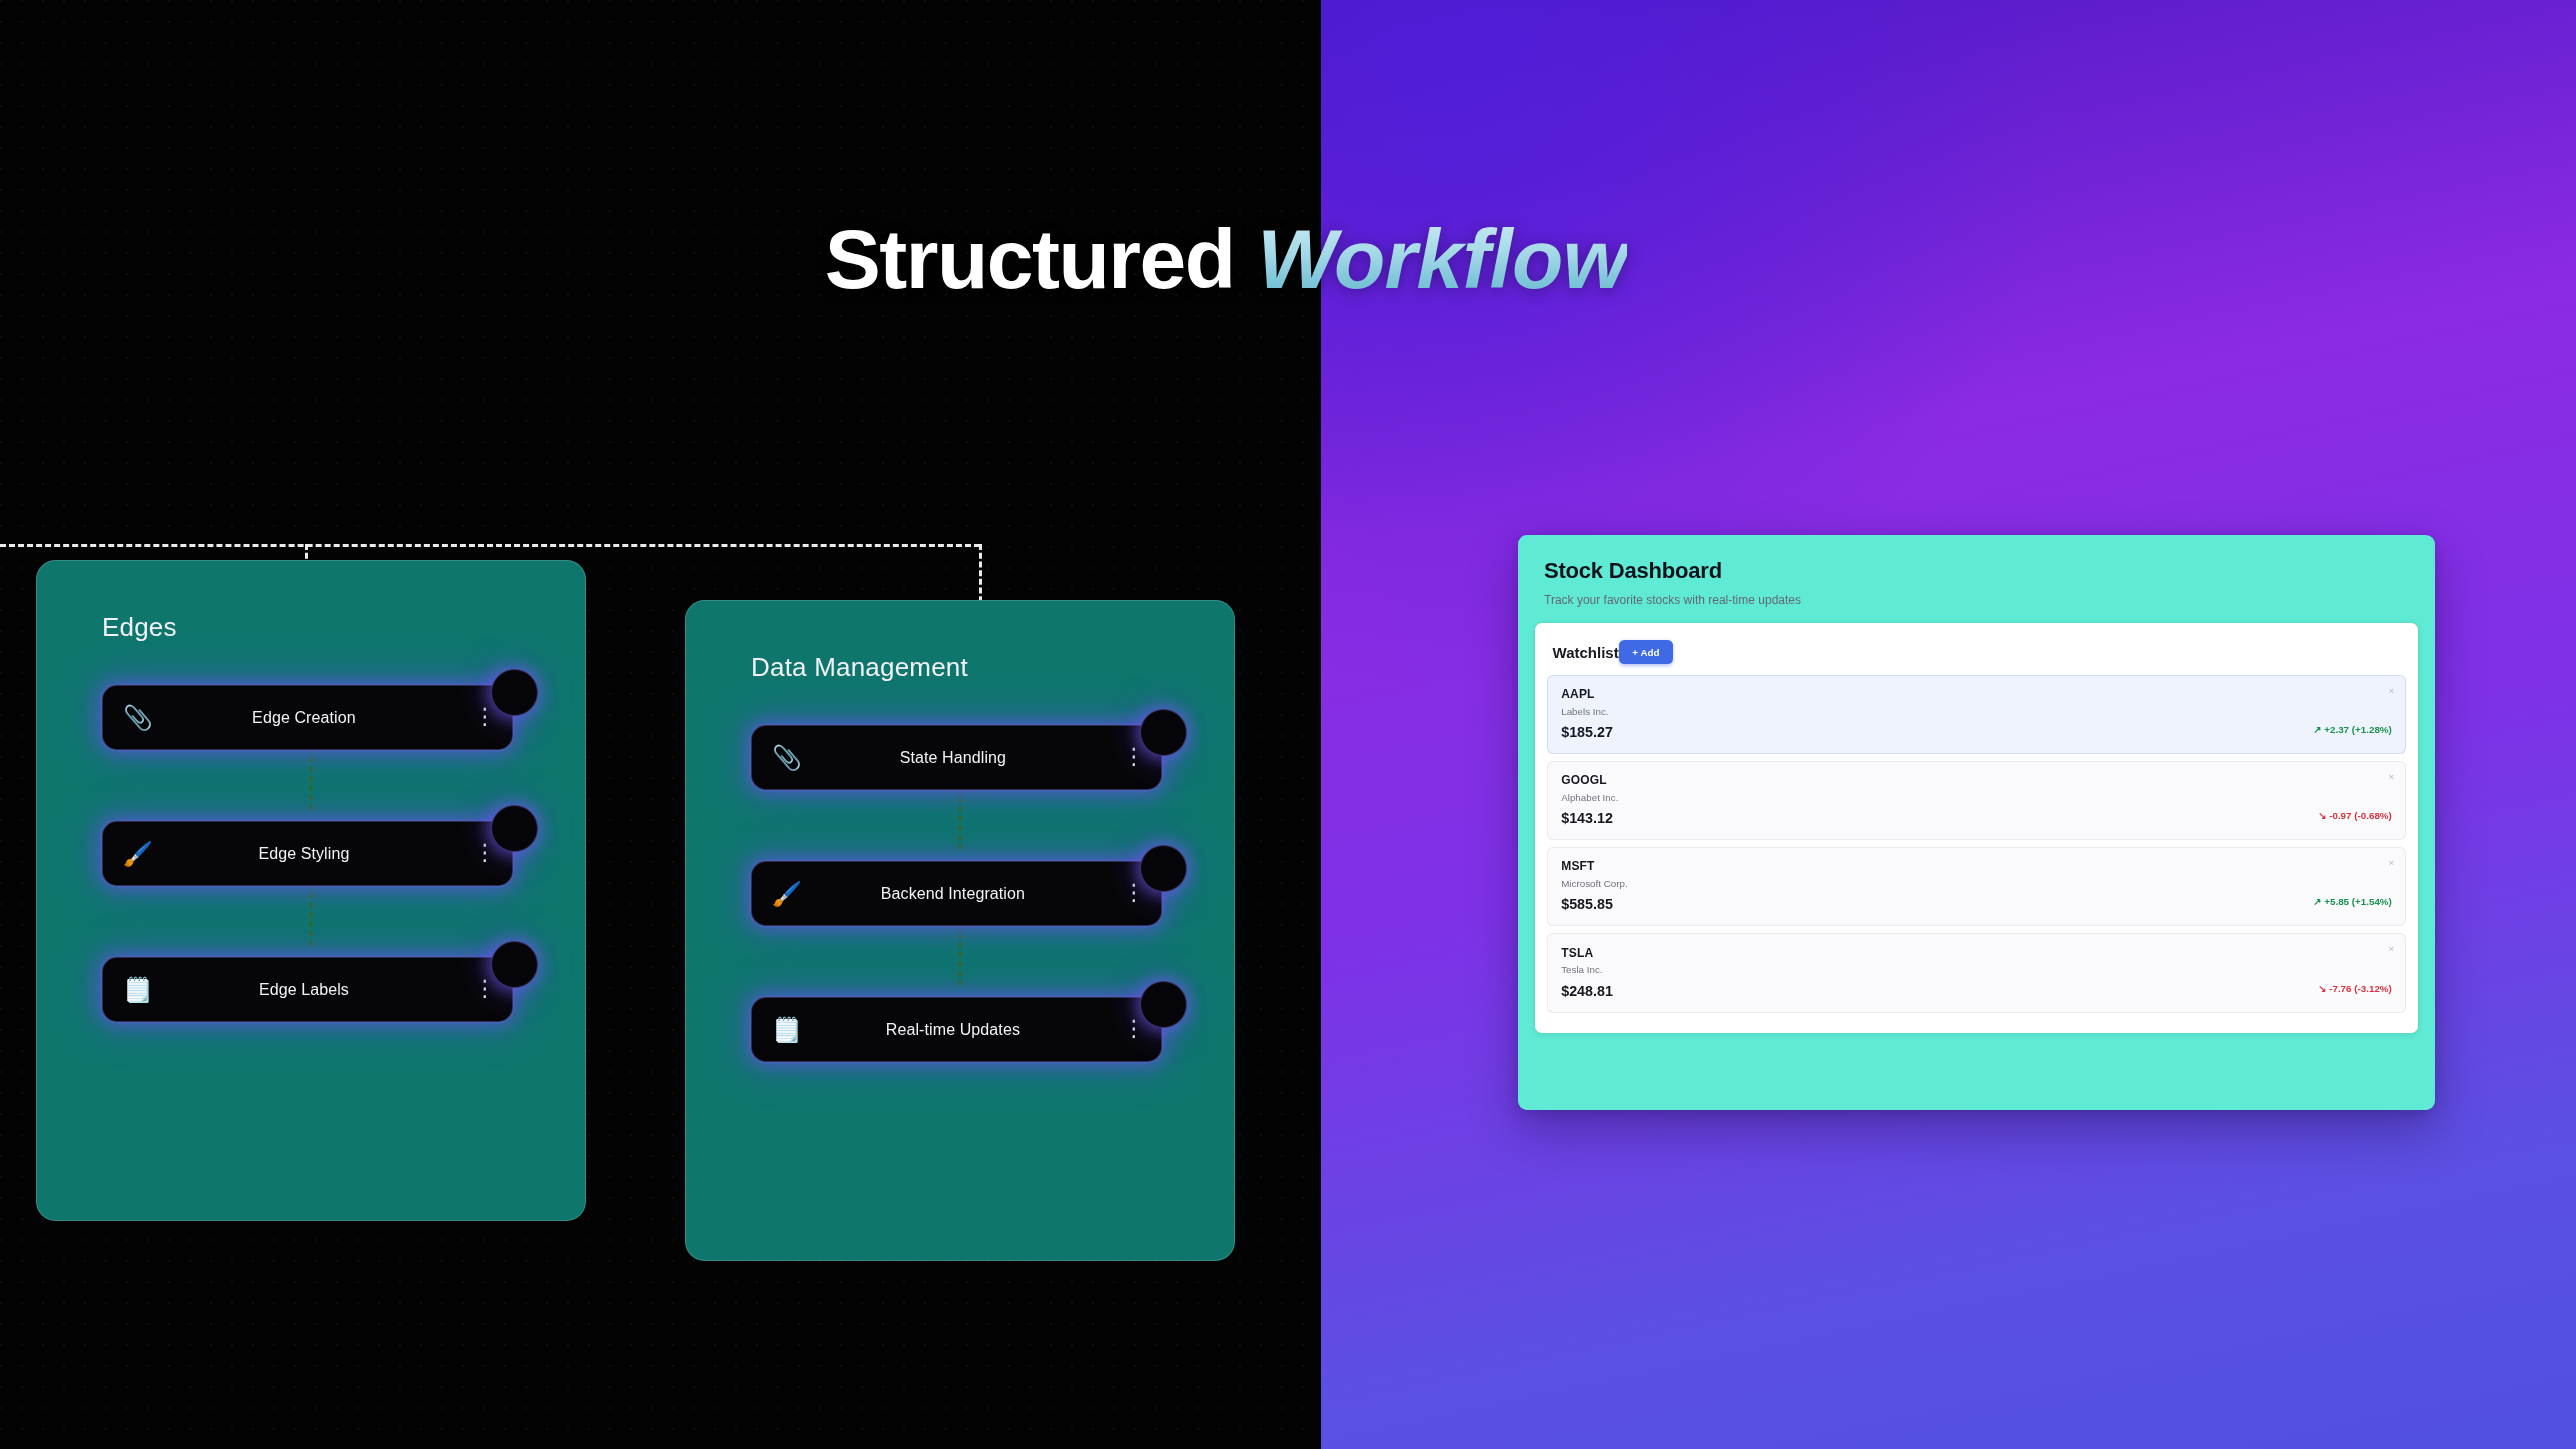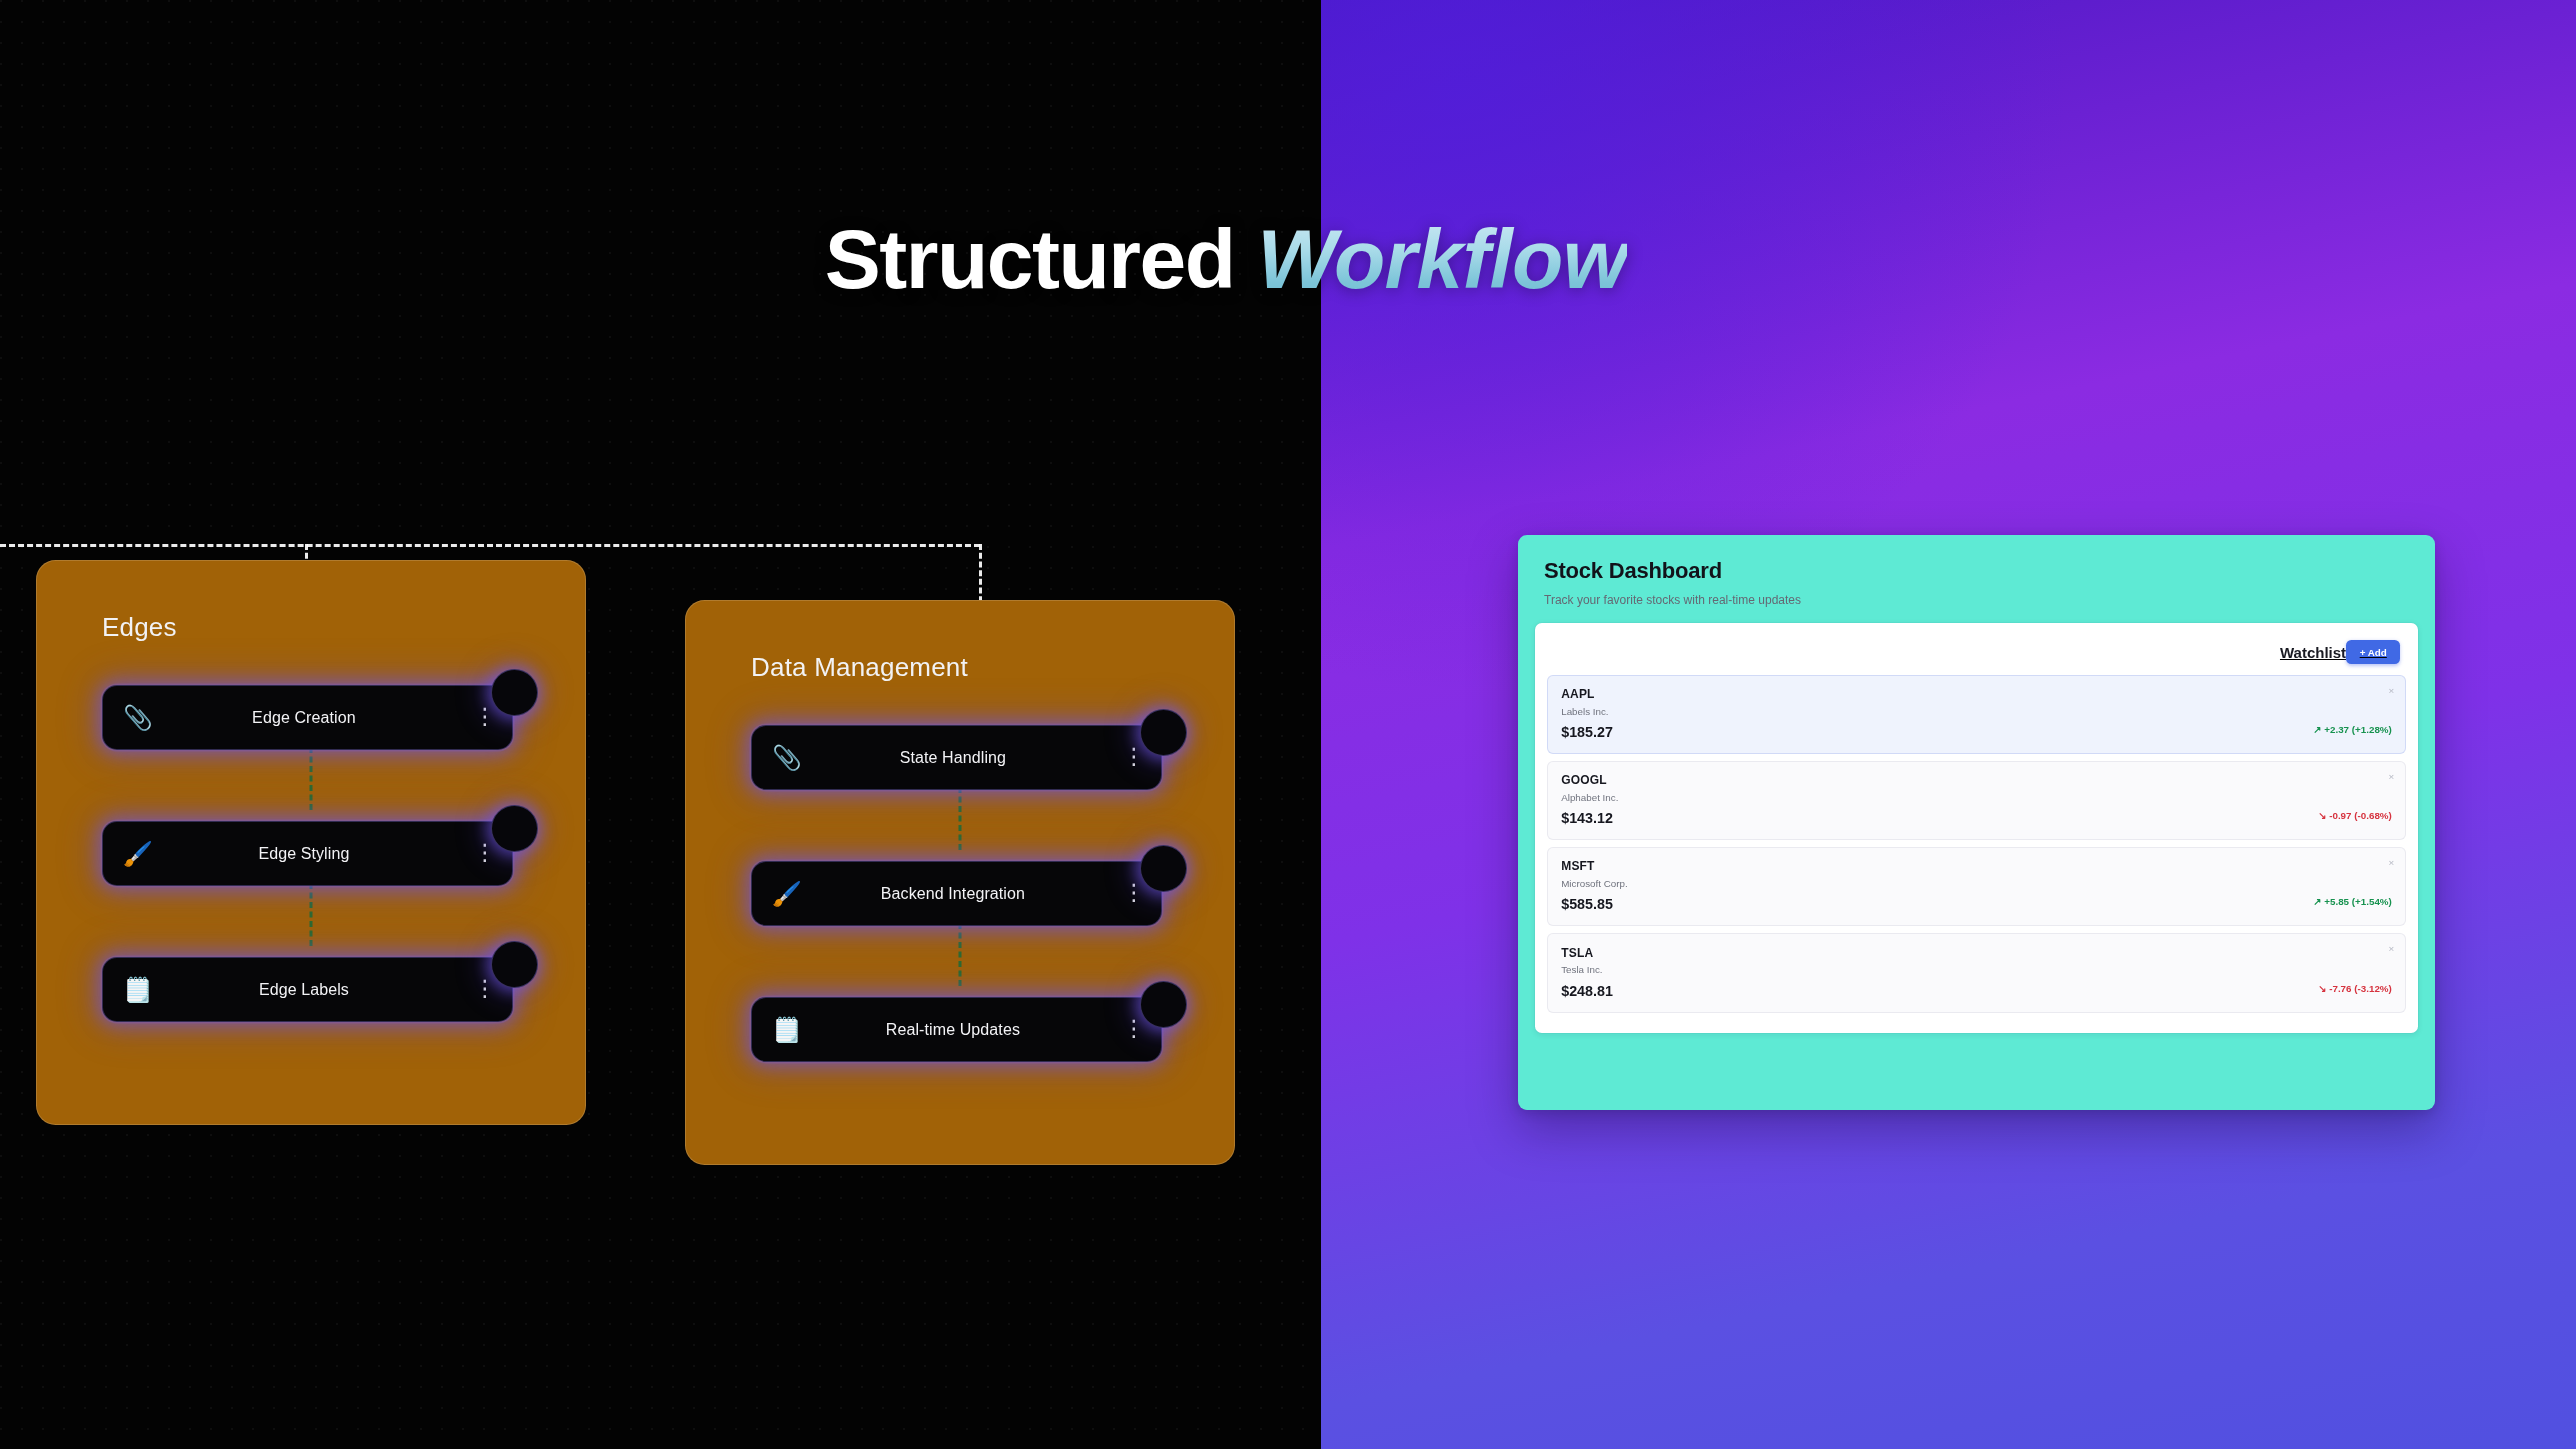--- a/index.html
+++ b/index.html
@@ -57,22 +57,22 @@
   .connector-v{
     position:absolute; top:544px; width:0; height:128px;
     border-left:3px dashed rgba(255,255,255,0.92);
     z-index:12;
   }
   #connector-v-edges{ left:305px; }
   #connector-v-data{ left:979px; }
 
   
   .group-card{
-    position:absolute; top:560px; height:565px;
-    background:#a16207;
+    position:absolute; top:560px; height:661px;
+    background:#0f766e;
     border:1.5px solid rgba(255,255,255,0.16);
     border-radius:19.6px;
     z-index:20;
   }
   #group-edges{ left:36px; width:550px; }
   #group-data{ left:685px; width:550px;margin-top:40px; }
 
   .group-title{
     position:absolute; left:65px; top:51px;
     font-size:26px; color:#f2f2f4; font-weight:400;
@@ -143,23 +143,22 @@
   #dash-title{ font-size:22px; font-weight:bold; color:#12131a; letter-spacing:-0.2px; }
   #dash-subtitle{ font-size:12px; color:#656873; margin-top:9px; }
 
   #watchlist-panel{
     margin:0 16.6px; background:#ffffff;
     border-radius:6.8px;
     box-shadow:0 1.5px 6px rgba(25,20,70,0.09), 0 0 0 0.8px rgba(30,25,70,0.035);
     padding:10.6px 12px 13.6px 12px;
   }
   #watchlist-head{
-    display:flex; align-items:center; justify-content:flex-end;
+    display:flex; align-items:center; justify-content:flex-start;
     padding:6px 6px 10.6px 6px;
-    text-decoration:underline;
   }
   #watchlist-title{ font-size:15px; font-weight:bold; color:#191a22; }
   #add-button{
     background:#4069e5; color:#fff; border:none;
     font-size:9.8px; font-weight:bold;
     padding:6.8px 13.6px; border-radius:5.3px;
     font-family:"Liberation Sans", sans-serif;
     box-shadow:0 1.5px 3.8px rgba(60,90,230,0.35);
   }
 

